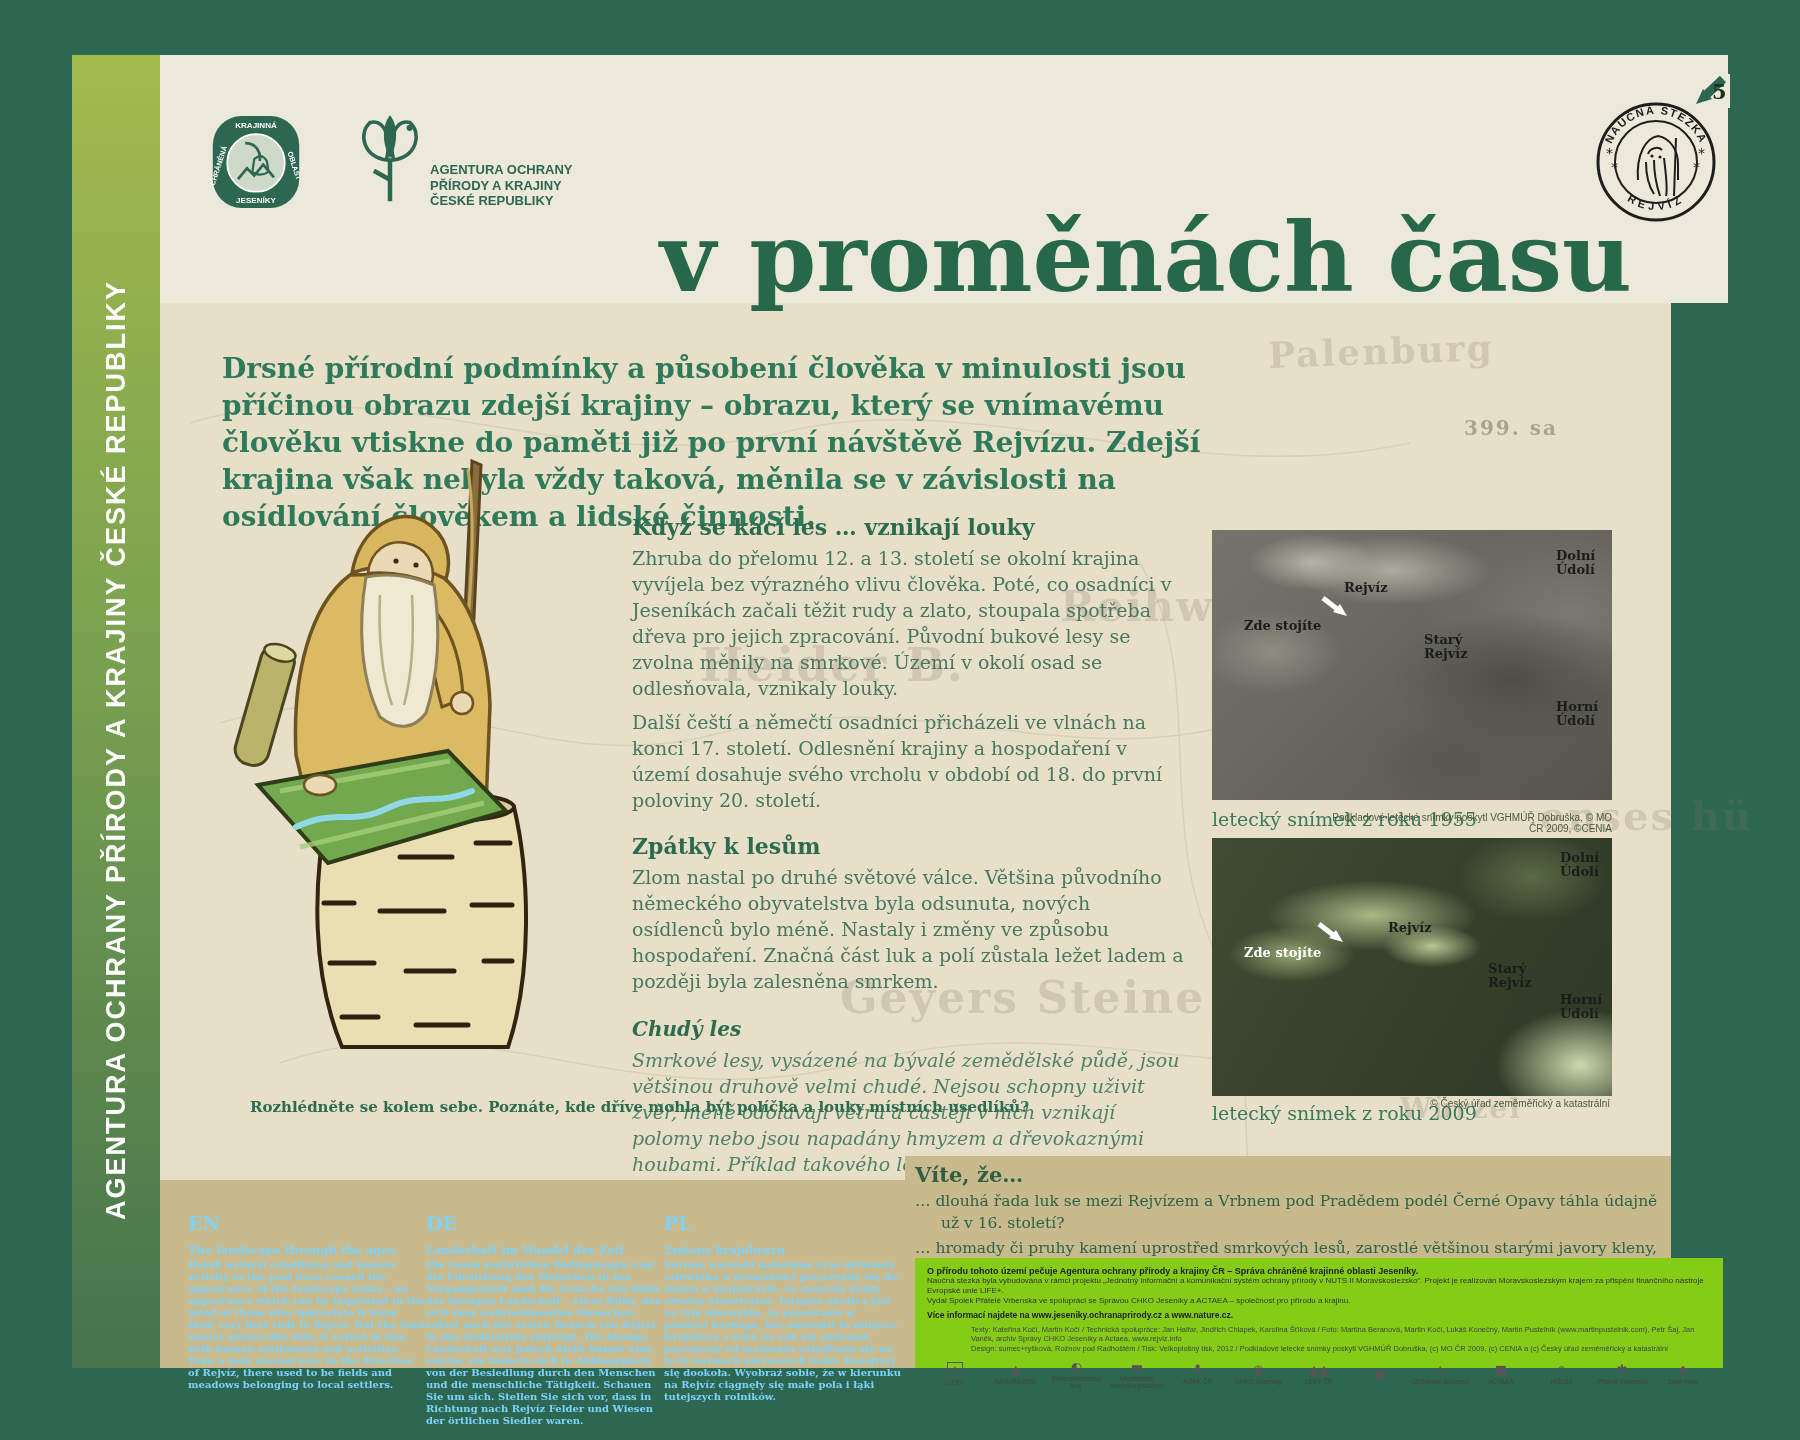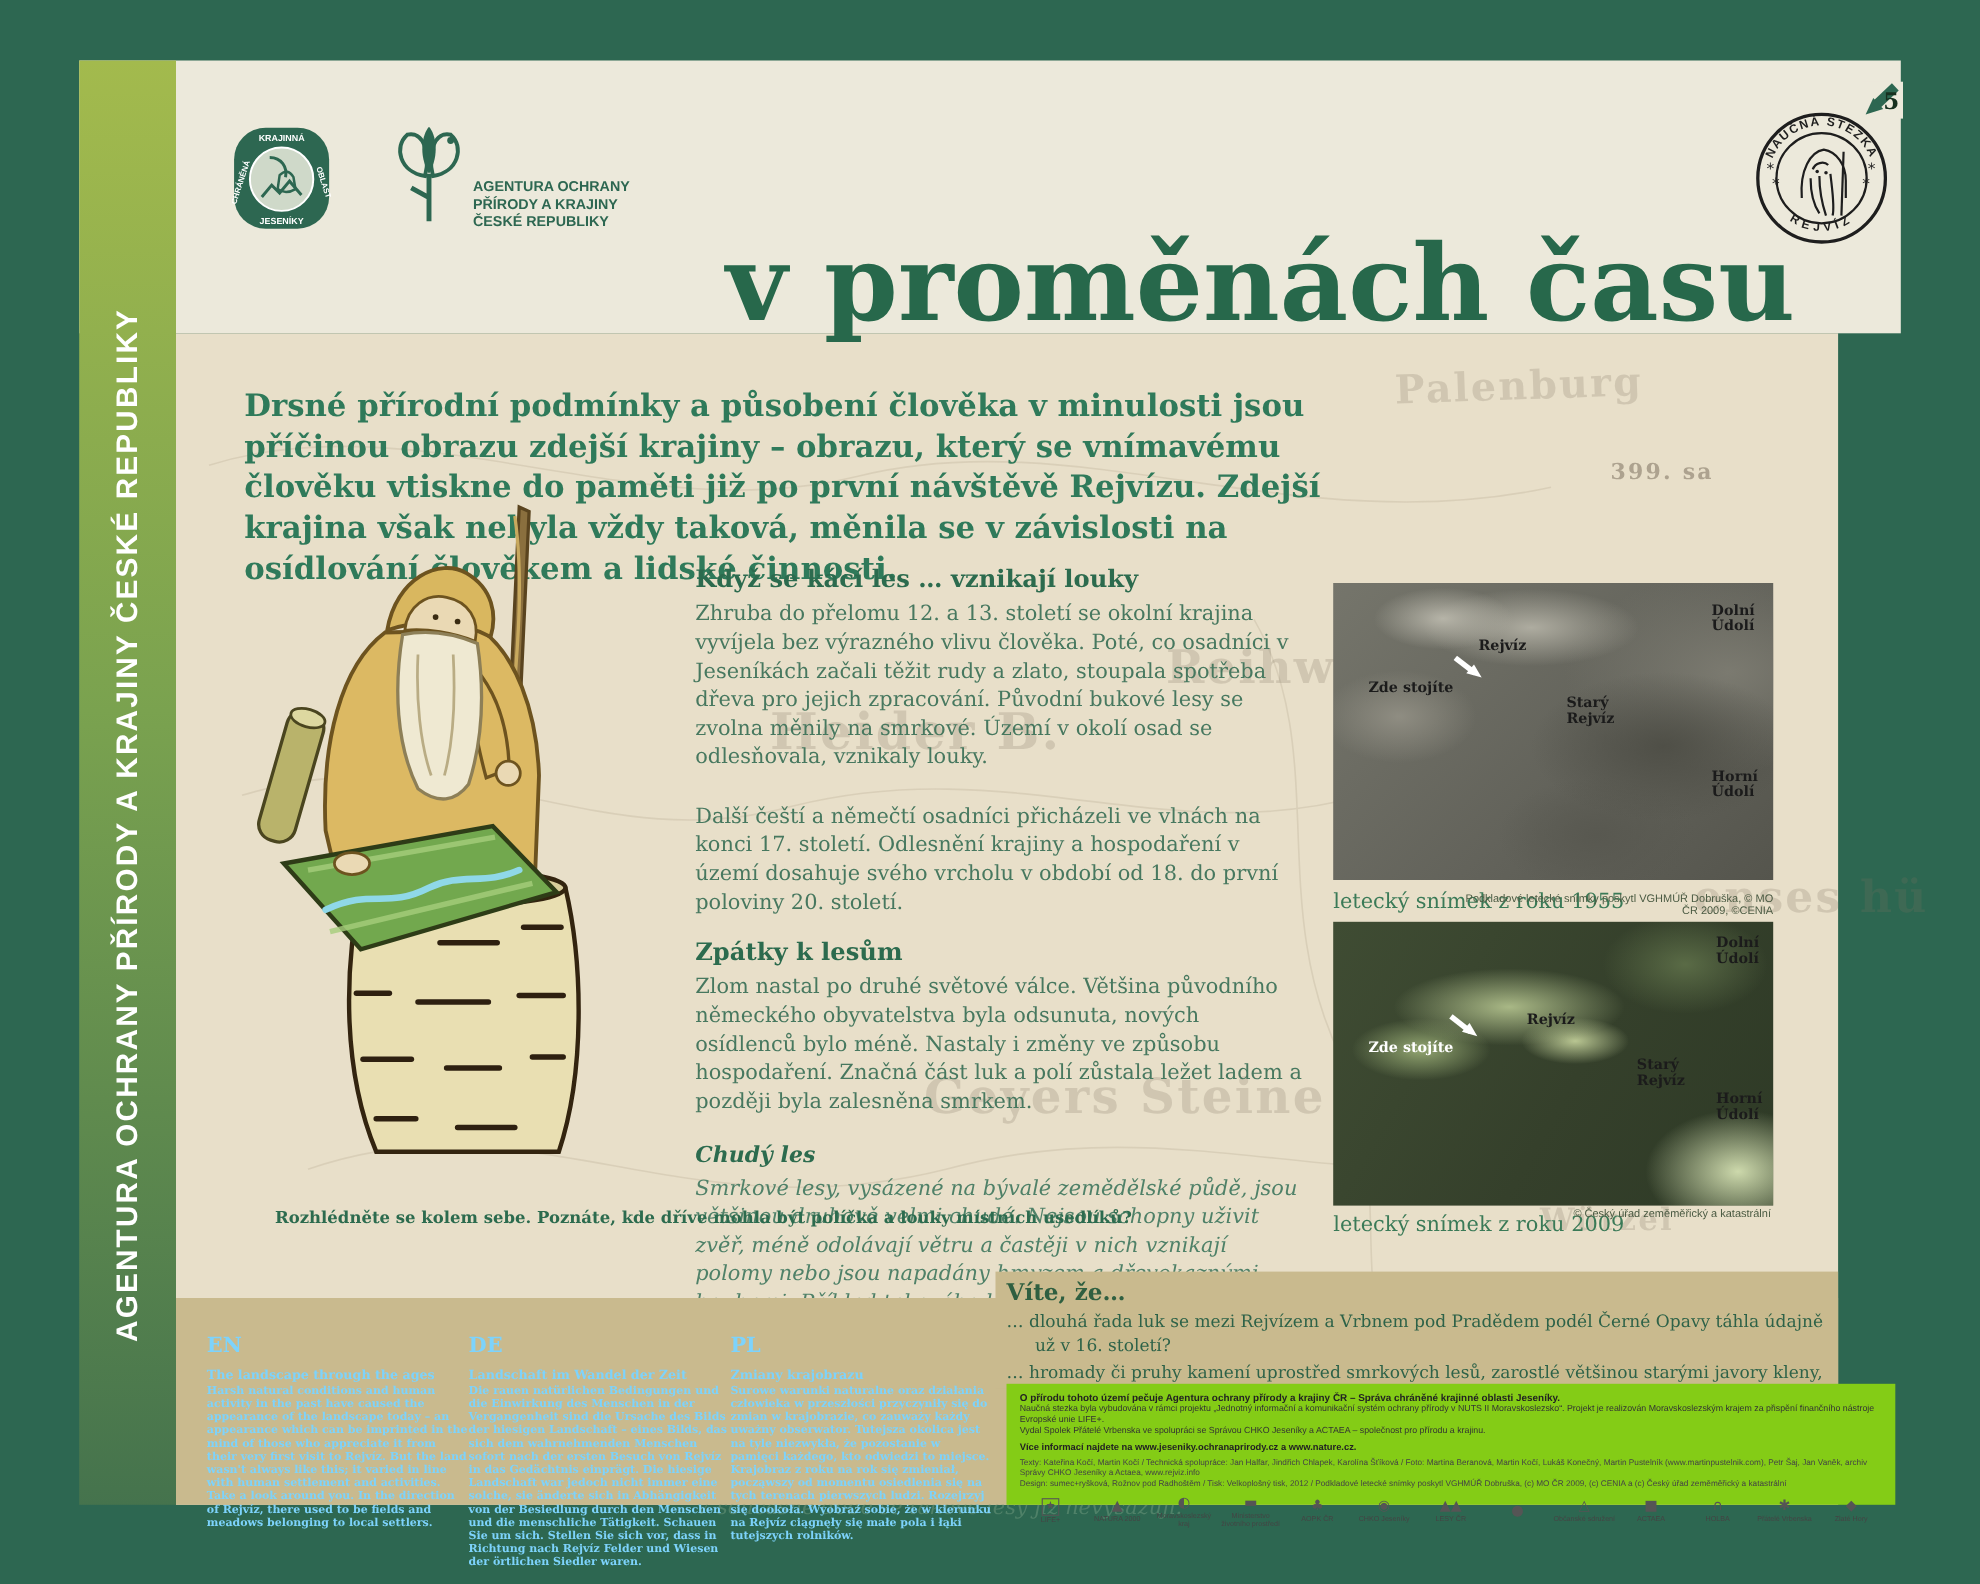--- a/index.html
+++ b/index.html
@@ -20,21 +20,21 @@
   
   .title1{left:660px;top:92px;font-size:102px;font-weight:700;color:#27684b;line-height:1;}
   .title2{left:660px;top:210px;font-size:96px;font-weight:700;color:#27684b;line-height:1;}
   .aopk-text{font-family:"Liberation Sans",sans-serif;font-weight:700;font-size:13px;line-height:15.5px;color:#2d6751;}
   
   .intro{left:222px;top:350px;width:1050px;font-size:28px;line-height:37px;font-weight:700;color:#2f7a5a;}
   
   .col{left:632px;top:514px;width:552px;color:#47785f;font-size:19px;line-height:26px;}
   .col h3{margin:0;font-size:22px;line-height:26px;color:#2c6b4e;font-weight:700;}
   .col p{margin:5px 0 0 0;}
-  .col .sp{margin-top:28px;}
+  .col .sp{margin-top:8px;}
   .ital{font-style:italic;color:#4f8168;}
   .callout{left:250px;top:1098px;width:860px;font-size:15px;font-weight:700;color:#2c6b4e;}
   
   .ghost{color:#7d7260;opacity:.22;font-weight:700;letter-spacing:2px;white-space:nowrap;}
   
   .photo{overflow:hidden;}
   .photo1{left:1212px;top:530px;width:400px;height:270px;background:
     radial-gradient(90px 40px at 25% 12%,#b6b4a8 0%,rgba(182,180,168,0) 70%),
     radial-gradient(140px 50px at 45% 15%,#aeaca0,rgba(174,172,160,0) 70%),
     radial-gradient(100px 60px at 15% 45%,#8f8d82,rgba(143,141,130,0) 70%),
@@ -59,21 +59,21 @@
   .vite-item{font-size:15.5px;line-height:22px;color:#2d6248;margin-top:3px;padding-left:26px;text-indent:-26px;}
   
   .lang{width:238px;color:#7dd3fc;}
   .lang .code{font-size:19px;font-weight:700;margin:0;}
   .lang .ltitle{font-size:11.5px;font-weight:700;margin-top:9px;}
   .lang .lbody{font-size:10px;font-weight:700;line-height:12px;margin-top:2px;}
   
   .c-l1{font-size:9px;font-weight:700;color:#222;font-family:"Liberation Sans",sans-serif;}
   .c-l{font-size:8px;color:#333;font-family:"Liberation Sans",sans-serif;line-height:10px;}
   .c-b{font-size:8.5px;font-weight:700;color:#222;font-family:"Liberation Sans",sans-serif;margin-top:4px;}
-  .c-cr{font-size:7.5px;color:#444;font-family:"Liberation Sans",sans-serif;line-height:9px;margin-top:5px;}
+  .c-cr{font-size:7.5px;color:#444;font-family:"Liberation Sans",sans-serif;line-height:9px;margin-top:5px;margin-left:44px;}
   .logo-row{display:flex;justify-content:space-between;align-items:center;margin-top:6px;height:30px;}
   .plogo{display:flex;flex-direction:column;align-items:center;width:56px;}
   .plogo .gl{font-family:"DejaVu Sans",sans-serif;font-size:13px;color:#555;line-height:14px;}
   .plogo .gl.box{border:1.5px solid #555;padding:0 3px;font-size:10px;}
   .plogo .lab{font-size:6.5px;color:#444;text-align:center;line-height:7px;margin-top:1px;
     font-family:"Liberation Sans",sans-serif;max-width:56px;}
   
   .badge5{left:1692px;top:74px;width:38px;height:34px;}
   .stamp-wrap{left:1594px;top:100px;width:124px;height:124px;}
 </style>

